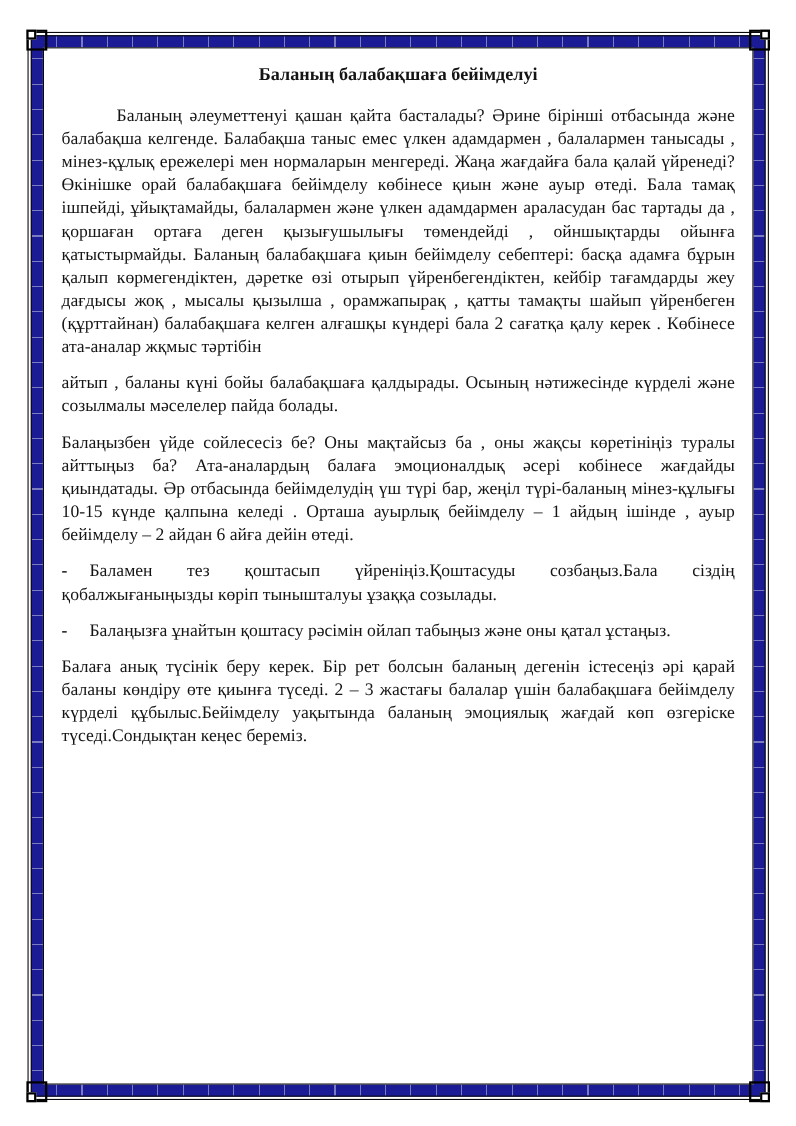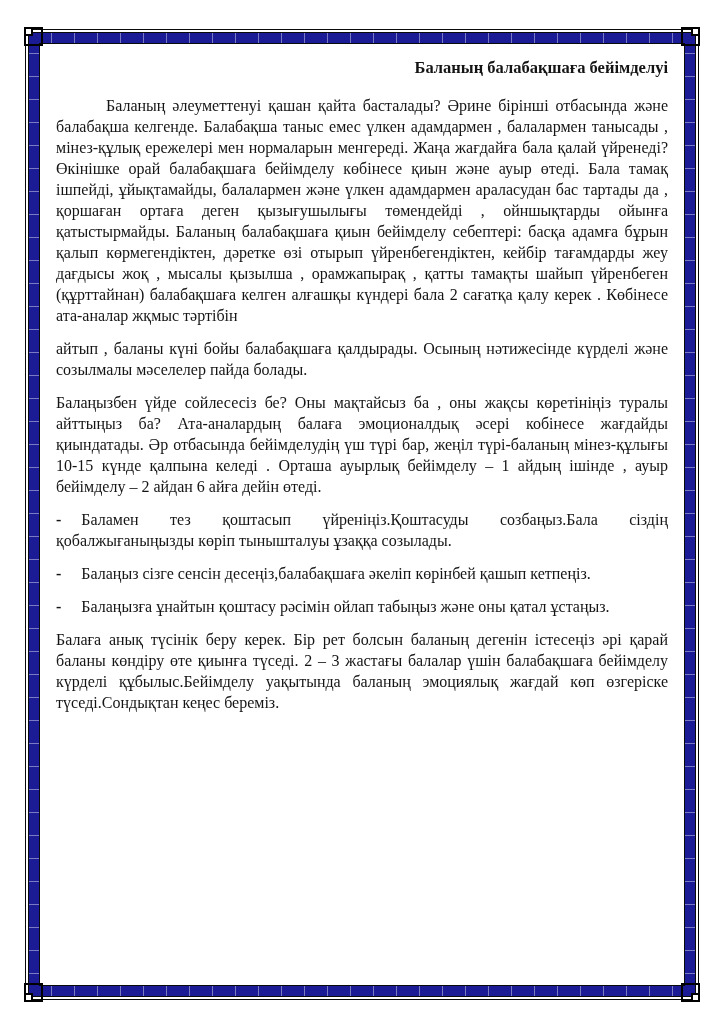--- a/index.html
+++ b/index.html
@@ -71,21 +71,21 @@
     position:relative;
     padding:13px 16px 0 16px;
     font-size:16px;
     line-height:21px;
   }
   h1.doc-title{
     margin:0 0 17px 0;
     font-size:16.5px;
     line-height:21px;
     font-weight:bold;
-    text-align:right;
+    text-align:center;
   }
   p.para{
     margin:0 0 12px 0;
     text-align:justify;
   }
   p.indent{ text-indent:50px; }
   p.para .dash{ font-weight:bold; }
   p.para .spacer{ display:inline-block; width:20px; }
 </style>
 </head>
@@ -96,21 +96,20 @@
   <div class="frame">
     <div class="band">
       <div class="inner">
         <div class="content">
           <h1 class="doc-title">Баланың балабақшаға бейімделуі</h1>
           <div id="body-container">
               <p class="para indent">Баланың әлеуметтенуі қашан қайта басталады? Әрине бірінші отбасында және балабақша келгенде. Балабақша таныс емес үлкен адамдармен , балалармен танысады , мінез-құлық ережелері мен нормаларын менгереді. Жаңа жағдайға бала қалай үйренеді? Өкінішке орай балабақшаға бейімделу көбінесе қиын және ауыр өтеді. Бала тамақ ішпейді, ұйықтамайды, балалармен және үлкен адамдармен араласудан бас тартады да , қоршаған ортаға деген қызығушылығы төмендейді , ойншықтарды ойынға қатыстырмайды. Баланың балабақшаға қиын бейімделу себептері: басқа адамға бұрын қалып көрмегендіктен, дәретке өзі отырып үйренбегендіктен, кейбір тағамдарды жеу дағдысы жоқ , мысалы қызылша , орамжапырақ , қатты тамақты шайып үйренбеген (құрттайнан) балабақшаға келген алғашқы күндері бала 2 сағатқа қалу керек . Көбінесе ата-аналар жқмыс тәртібін</p>
               <p class="para plain">айтып , баланы күні бойы балабақшаға қалдырады. Осының нәтижесінде күрделі және созылмалы мәселелер пайда болады.</p>
               <p class="para plain">Балаңызбен үйде сойлесесіз бе? Оны мақтайсыз ба , оны жақсы көретініңіз туралы айттыңыз ба? Ата-аналардың балаға эмоционалдық әсері кобінесе жағдайды қиындатады. Әр отбасында бейімделудің үш түрі бар, жеңіл түрі-баланың мінез-құлығы 10-15 күнде қалпына келеді . Орташа ауырлық бейімделу – 1 айдың ішінде , ауыр бейімделу – 2 айдан 6 айға дейін өтеді.</p>
               <p class="para bullet"><span class="dash">-</span><span class="spacer"></span><span>Баламен тез қоштасып үйреніңіз.Қоштасуды созбаңыз.Бала сіздің қобалжығаныңызды көріп тынышталуы ұзаққа созылады.</span></p>
-              <p class="para bullet"><span class="dash">-</span><span class="spacer"></span><span>Балаңыз сізге сенсін десеңіз,балабақшаға әкеліп көрінбей қашып кетпеңіз.</span></p>
               <p class="para bullet"><span class="dash">-</span><span class="spacer"></span><span>Балаңызға ұнайтын қоштасу рәсімін ойлап табыңыз және оны қатал ұстаңыз.</span></p>
               <p class="para plain">Балаға анық түсінік беру керек. Бір рет болсын баланың дегенін істесеңіз әрі қарай баланы көндіру өте қиынға түседі. 2 – 3 жастағы балалар үшін балабақшаға бейімделу күрделі құбылыс.Бейімделу уақытында баланың эмоциялық жағдай көп өзгеріске түседі.Сондықтан кеңес береміз.</p>
             </div>
         </div>
       </div>
     </div>
   </div>
 
   <div class="corner tl">
       <span class="sq"></span>

